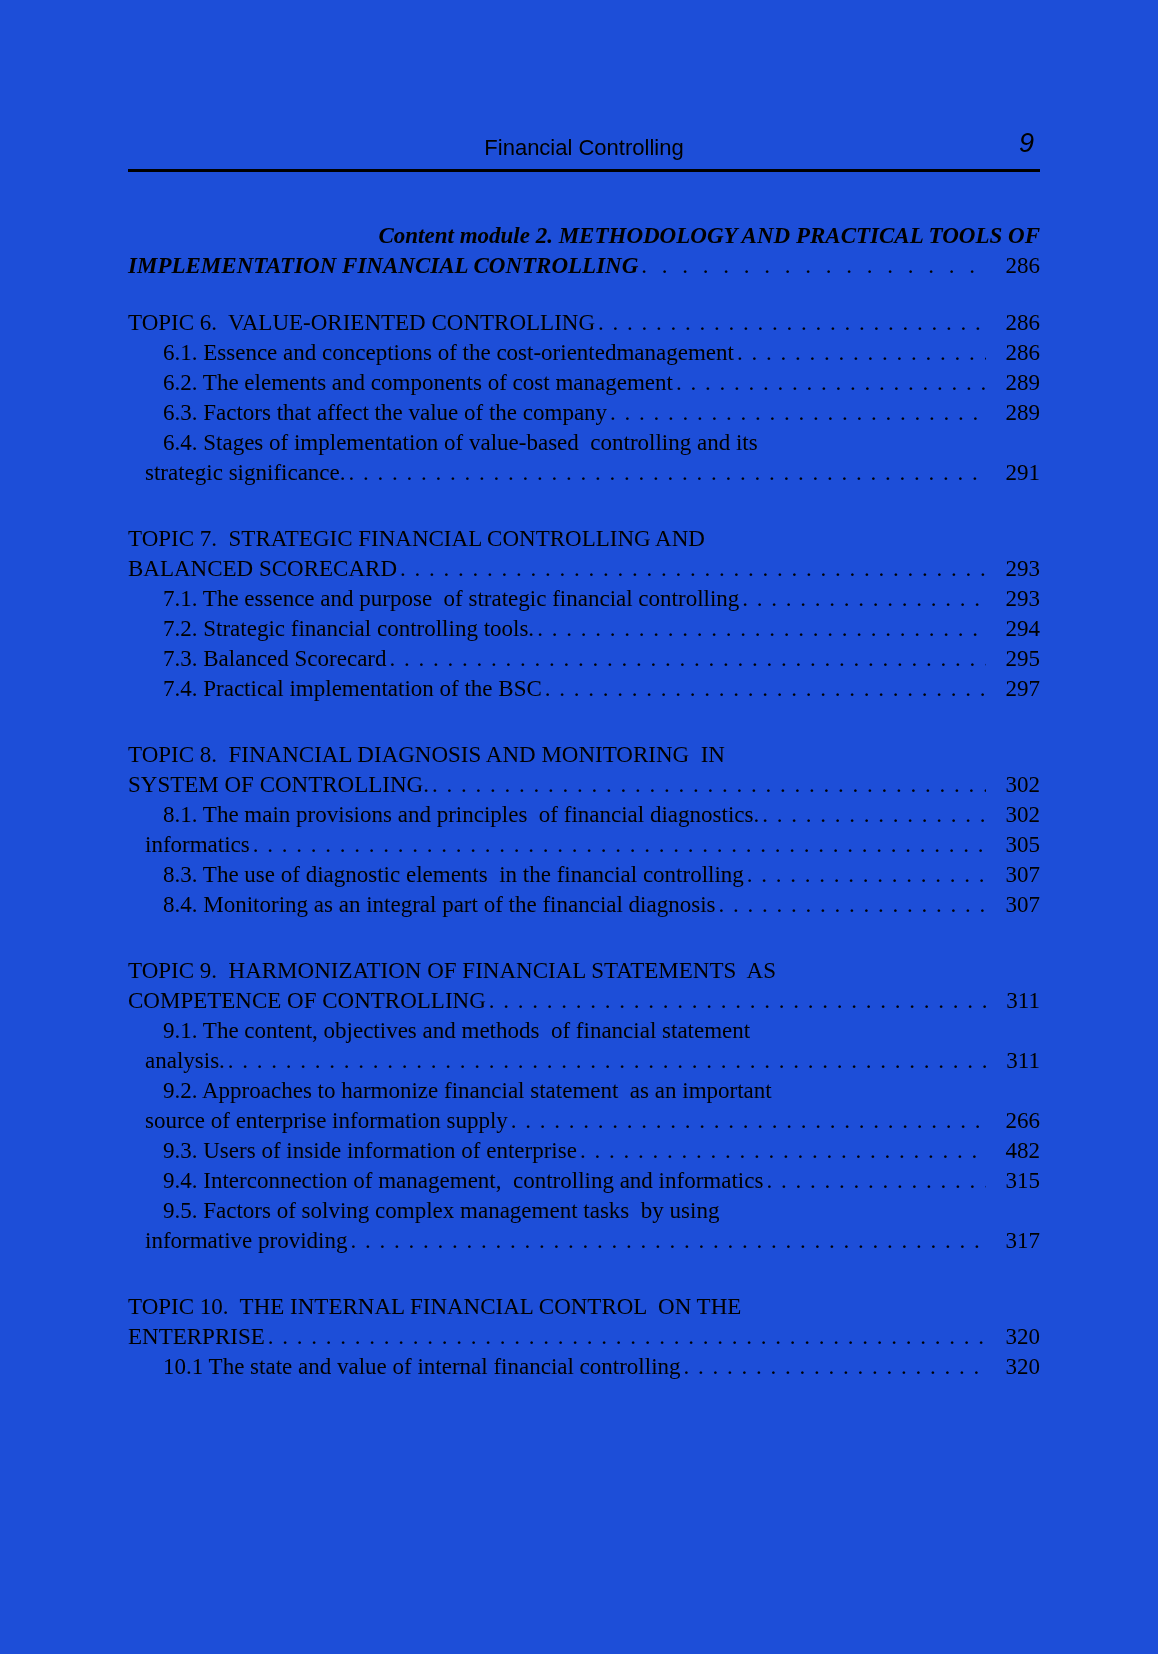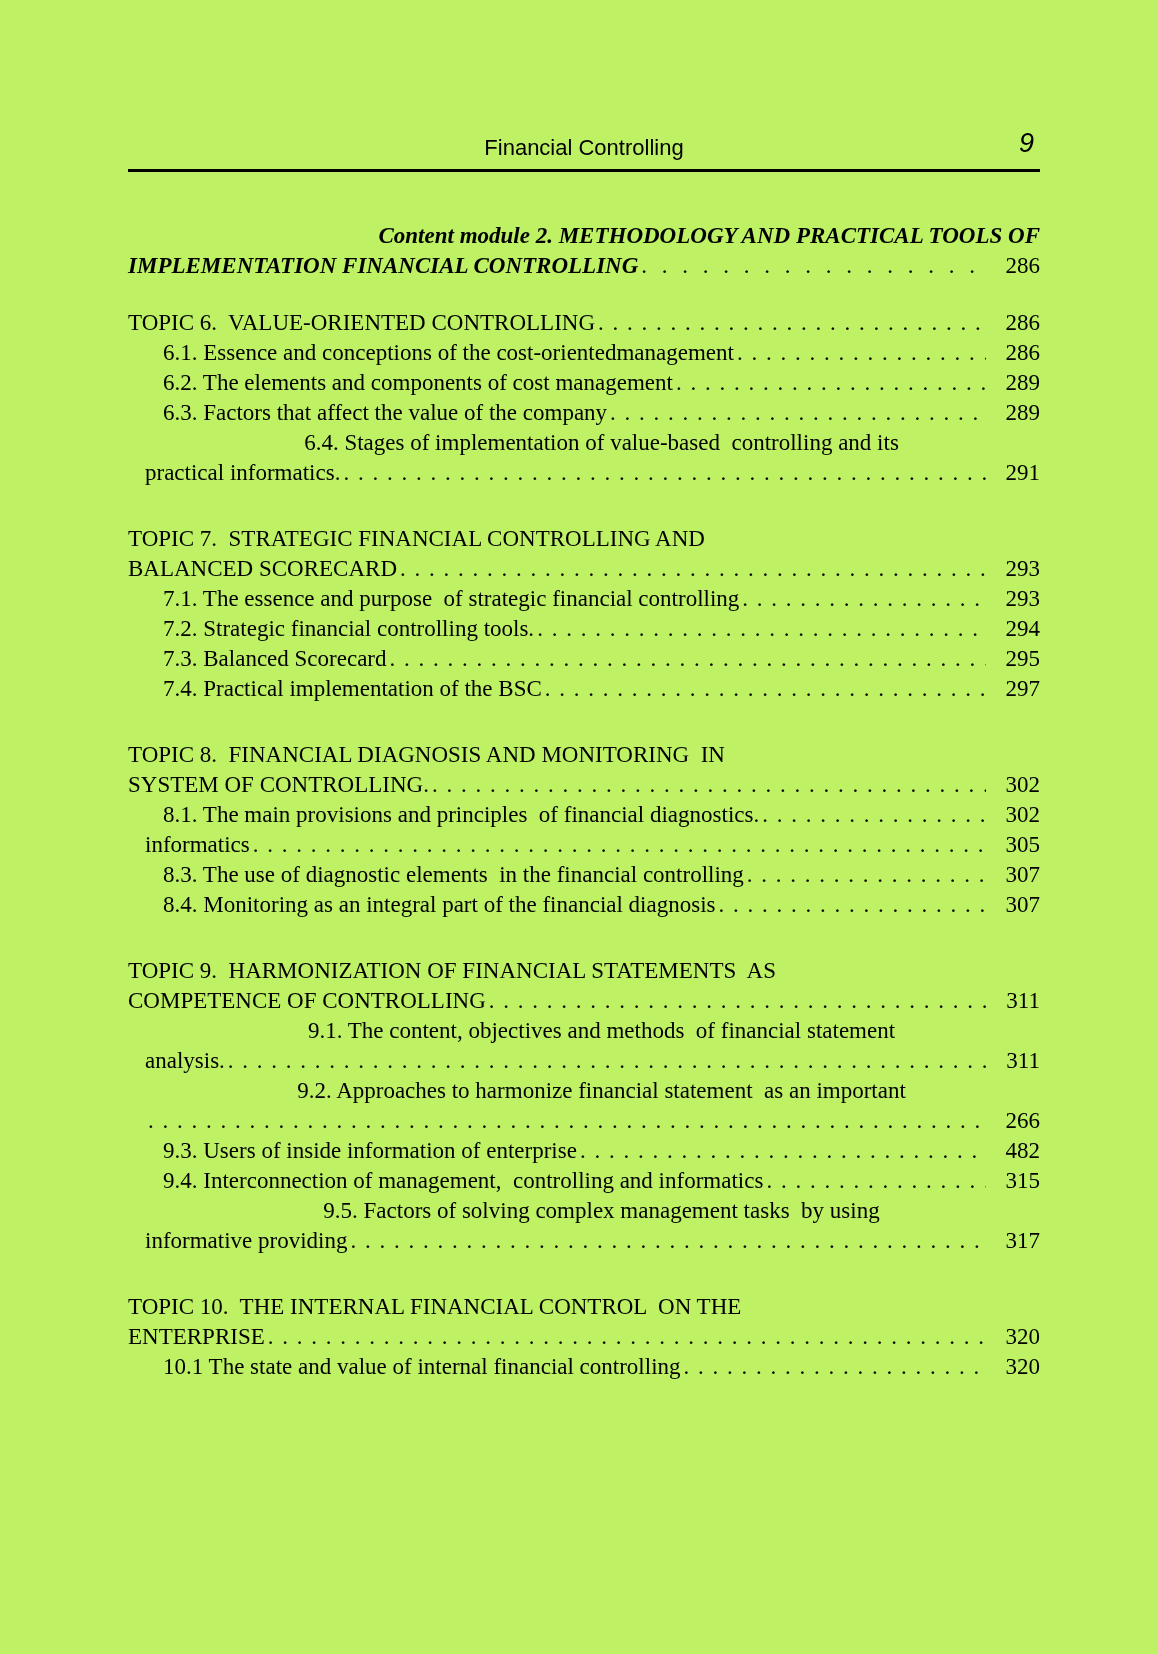--- a/index.html
+++ b/index.html
@@ -1,20 +1,20 @@
 <!DOCTYPE html>
 <html><head>
 <meta charset="utf-8">
 <style>
   html, body { margin: 0; padding: 0; background: #e8e8e8; }
   .page {
     position: relative;
     width: 1158px;
     height: 1654px;
-    background: #bef264;
+    background: #1d4ed8;
     color: #000000;
     font-family: "Liberation Serif", serif;
     overflow: hidden;
   }
   .content {
     margin-left: 128px;
     width: 912px;
   }
   
   .header { padding-top: 134px; }
@@ -59,21 +59,21 @@
     margin-right: 10px;
   }
   .pg { flex: 0 0 auto; min-width: 44px; text-align: right; }
   
   .entry.module .line { font-weight: bold; font-style: italic; justify-content: flex-end; }
   .entry.module .dots,
   .entry.module .pg { font-weight: normal; font-style: normal; }
   .entry.module .dots { letter-spacing: 4.5px; }
   
   .entry.sub .line { padding-left: 17px; }
-  .entry.sub .line.first { padding-left: 35px; justify-content: center; }
+  .entry.sub .line.first { padding-left: 35px; }
 </style>
 </head>
 <body>
 
 <div class="page">
   <div class="content">
 
     <div class="header">
       <div class="header-row">
         <span class="running-title">Financial Controlling</span>
@@ -122,21 +122,21 @@
               <span class="txt">6.3. Factors that affect the value of the company</span>
               <span class="dots"> . . . . . . . . . . . . . . . . . . . . . . . . . . . . . . . . . . . . . . . . . . . . . . . . . . . . . . . . . . . . . . . . . . . . . . . . . . . . . . . .</span>
               <span class="pg">289</span>
             </div>
           </div>
           <div class="entry sub">
             <div class="line first">
               <span class="txt">6.4. Stages of implementation of value-based  controlling and its</span>
             </div>
             <div class="line">
-              <span class="txt">practical informatics.</span>
+              <span class="txt">strategic significance.</span>
               <span class="dots"> . . . . . . . . . . . . . . . . . . . . . . . . . . . . . . . . . . . . . . . . . . . . . . . . . . . . . . . . . . . . . . . . . . . . . . . . . . . . . . . .</span>
               <span class="pg">291</span>
             </div>
           </div>
         </div>
         <div class="section">
           <div class="entry topic">
             <div class="line first">
               <span class="txt">TOPIC 7.  STRATEGIC FINANCIAL CONTROLLING AND</span>
             </div>
@@ -234,20 +234,21 @@
               <span class="txt">analysis.</span>
               <span class="dots"> . . . . . . . . . . . . . . . . . . . . . . . . . . . . . . . . . . . . . . . . . . . . . . . . . . . . . . . . . . . . . . . . . . . . . . . . . . . . . . . .</span>
               <span class="pg">311</span>
             </div>
           </div>
           <div class="entry sub">
             <div class="line first">
               <span class="txt">9.2. Approaches to harmonize financial statement  as an important</span>
             </div>
             <div class="line">
+              <span class="txt">source of enterprise information supply</span>
               <span class="dots"> . . . . . . . . . . . . . . . . . . . . . . . . . . . . . . . . . . . . . . . . . . . . . . . . . . . . . . . . . . . . . . . . . . . . . . . . . . . . . . . .</span>
               <span class="pg">266</span>
             </div>
           </div>
           <div class="entry sub">
             <div class="line first">
               <span class="txt">9.3. Users of inside information of enterprise</span>
               <span class="dots"> . . . . . . . . . . . . . . . . . . . . . . . . . . . . . . . . . . . . . . . . . . . . . . . . . . . . . . . . . . . . . . . . . . . . . . . . . . . . . . . .</span>
               <span class="pg">482</span>
             </div>

